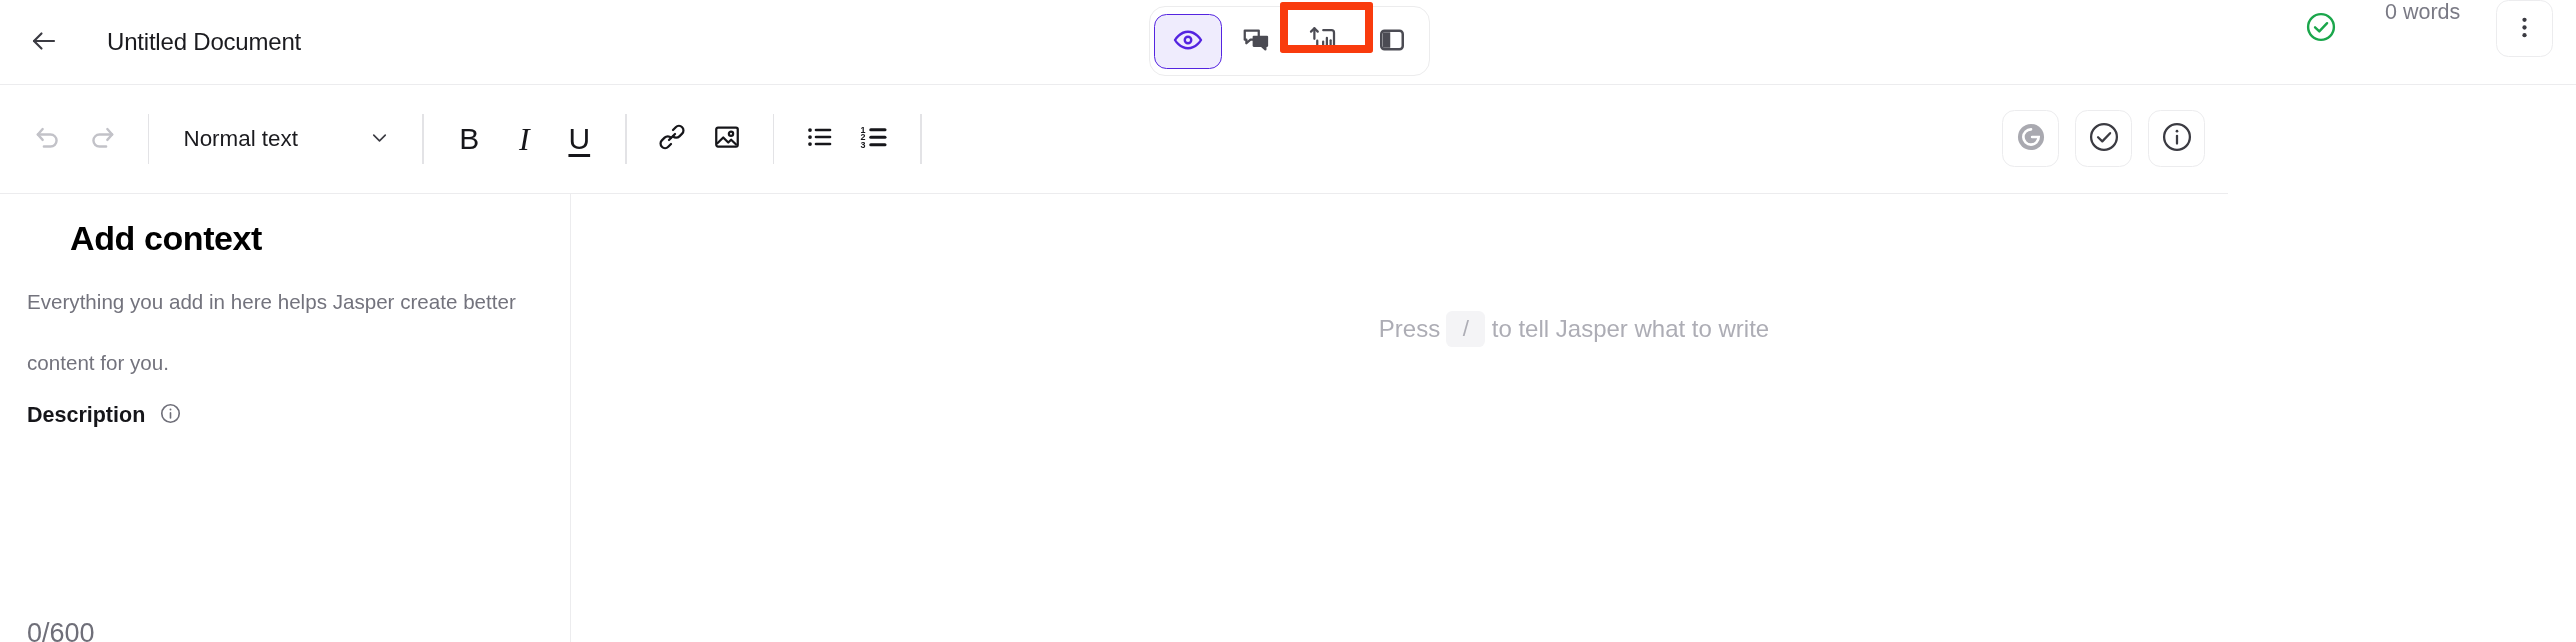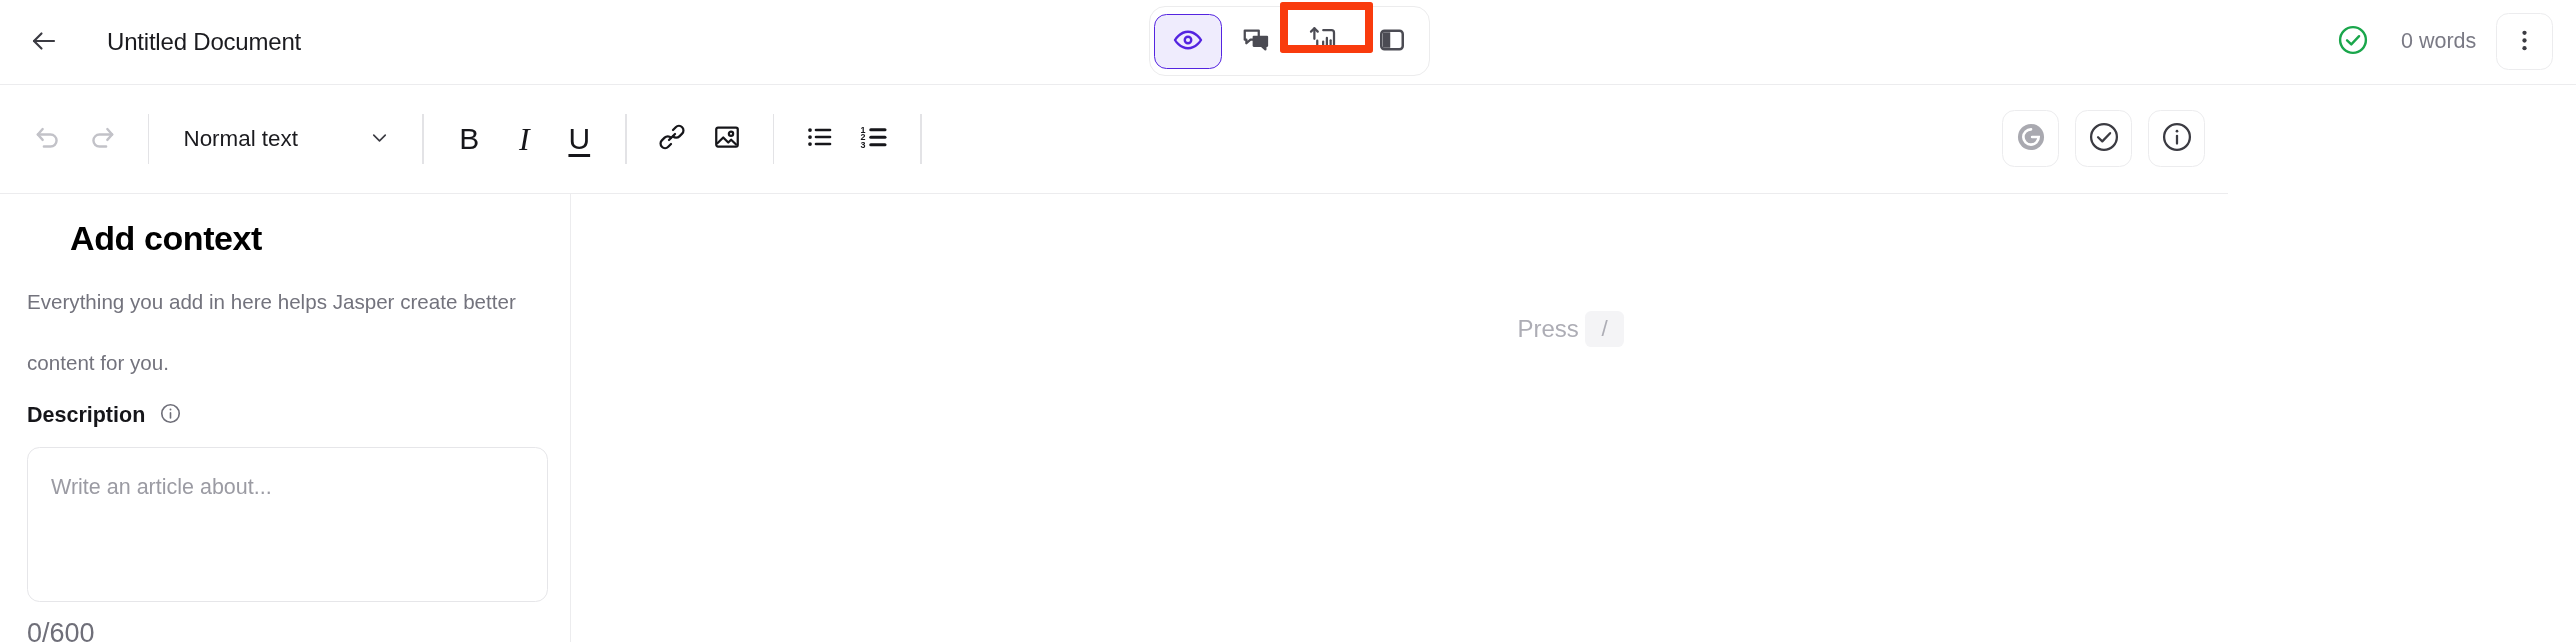--- a/index.html
+++ b/index.html
@@ -86,22 +86,22 @@
     border-radius: 2.7px;
     box-sizing: border-box;
     pointer-events: none;
     z-index: 40;
   }
 
   .hdr-right {
     position: absolute;
     right: 23px; top: 0;
     height: 83px;
-    display: flex; align-items: center;
-    gap: 0px;
+    display: flex; align-items: flex-start;
+    gap: 16px;
   }
   .icon-sq {
     width: 57px; height: 57px;
     display: flex; align-items: center; justify-content: center;
     border-radius: 12.5px;
     cursor: pointer;
     box-sizing: border-box;
   }
   .icon-sq.bordered { border: 1.8px solid #ececee; }
   .word-count {
@@ -484,28 +484,26 @@
       <span class="desc-label">Description</span>
       <span>
         <svg width="23" height="23" viewBox="0 0 24 24" fill="none" stroke="#6f6f79" stroke-width="1.7" stroke-linecap="round" stroke-linejoin="round">
           <circle cx="12" cy="12" r="9.1"></circle>
           <line x1="12" y1="11.4" x2="12" y2="16.6"></line>
           <circle cx="12" cy="7.8" r="1" fill="#6f6f79" stroke="none"></circle>
         </svg>
       </span>
     </div>
 
-    <div class="desc-area">
-      <div class="desc-ph">Write an article about...</div>
-    </div>
 
     <div class="desc-count">0/600</div>
   </div>
 
   <div class="canvas">
     <div class="canvas-ph">
       <span>Press</span>
       <span class="key-badge">/</span>
+      <span>to tell Jasper what to write</span>
     </div>
   </div>
 
 </div>
 
 
 </body></html>

